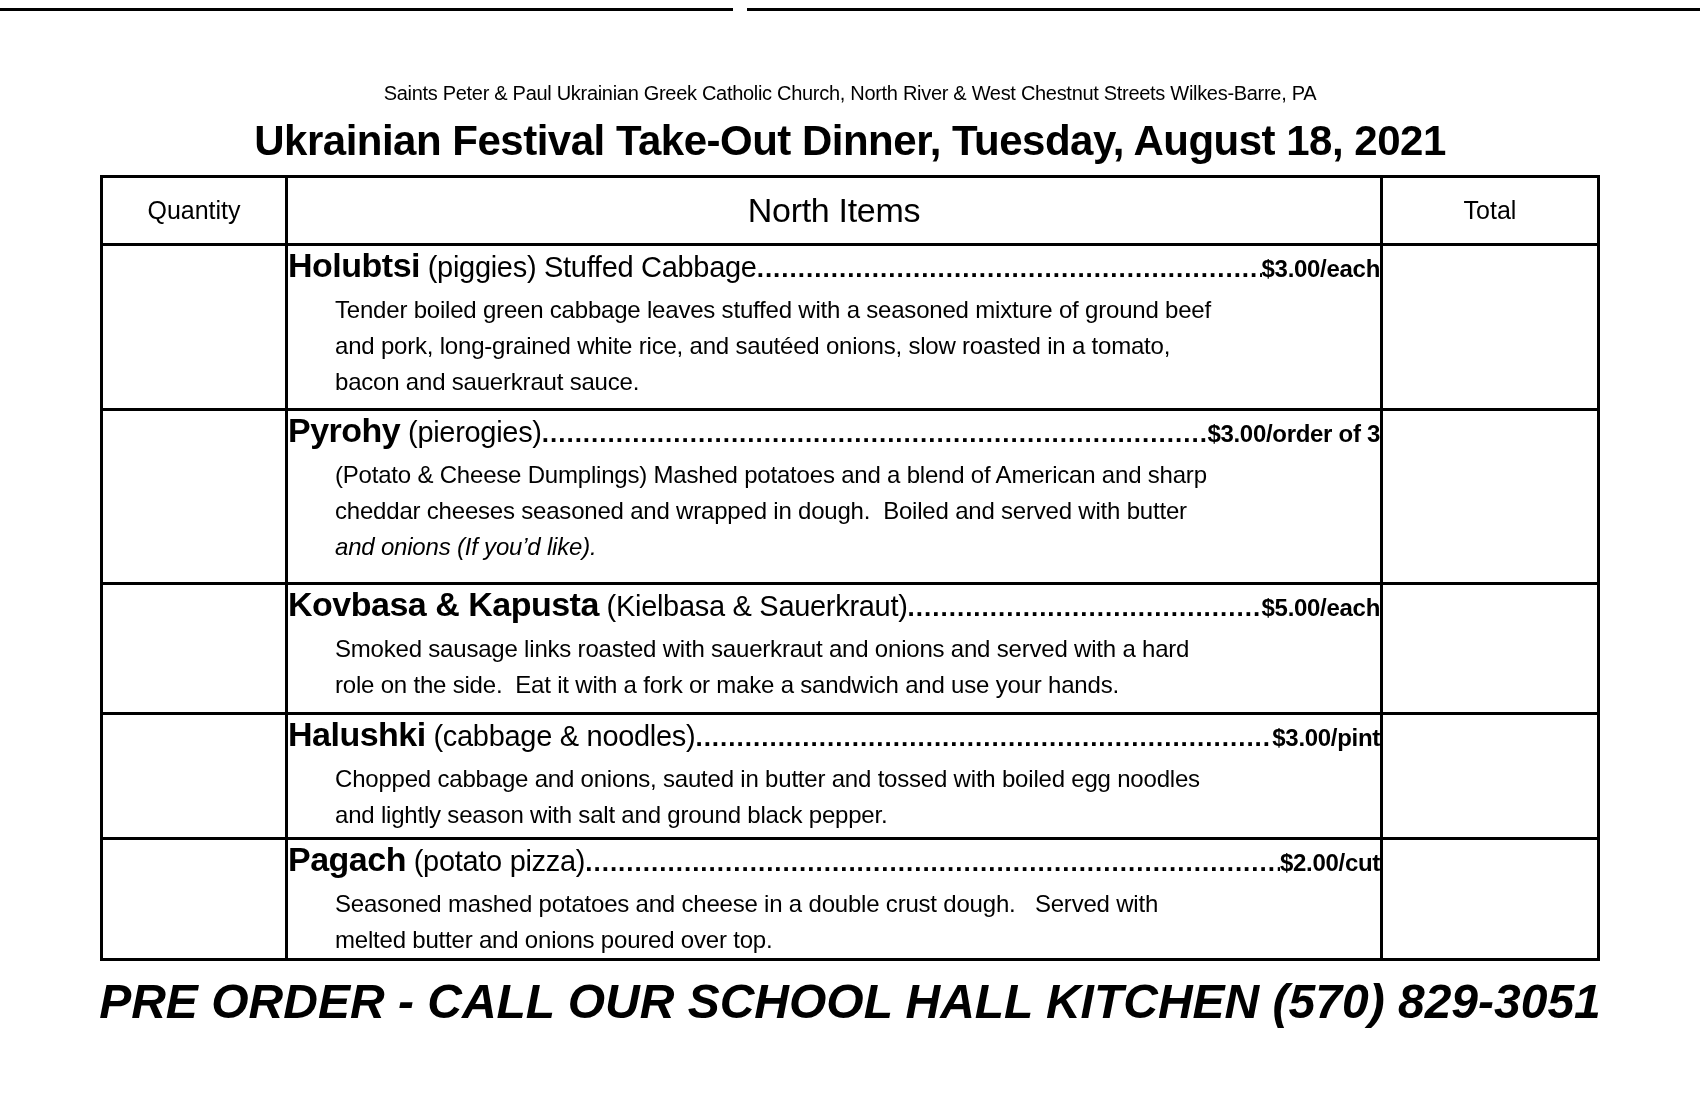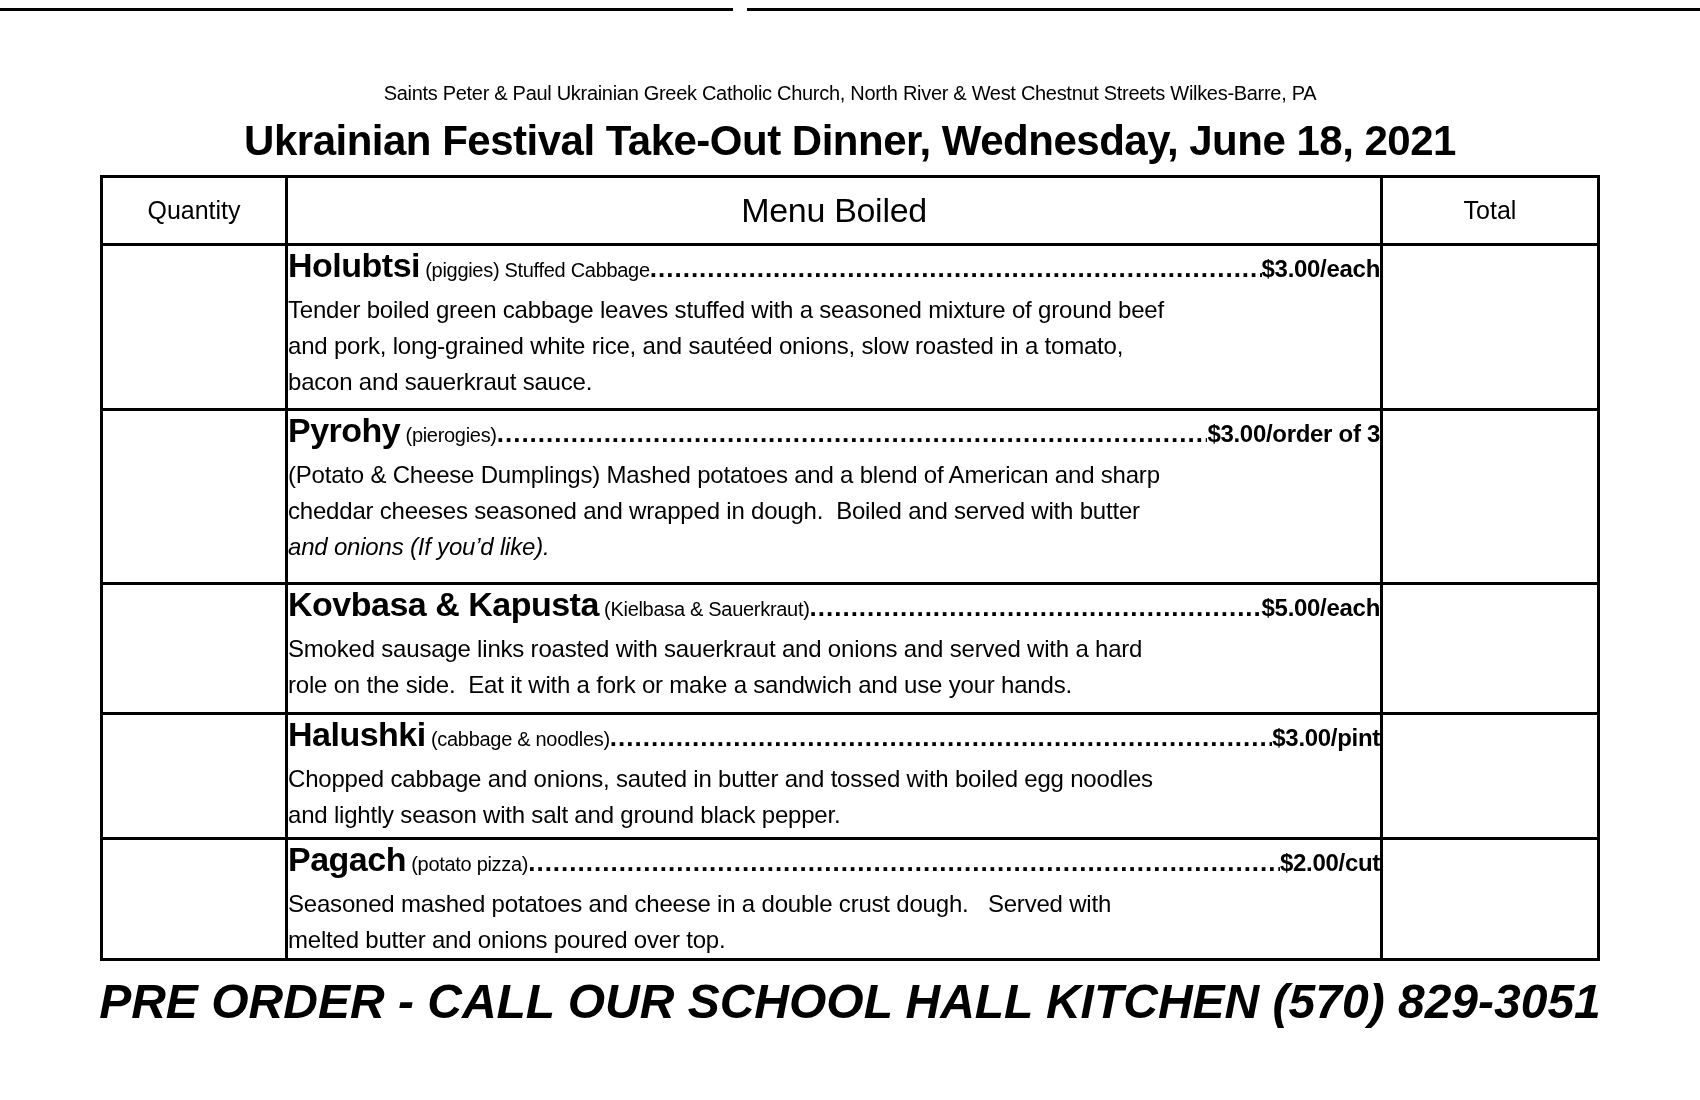--- a/index.html
+++ b/index.html
@@ -54,66 +54,67 @@
   th.total-h{font-size:25px;}
 
   td.menu-cell{padding:3px 15px 0 14px;}
 
   .item-title{
     display:flex;align-items:baseline;
     height:46px;
     white-space:pre;
   }
   .item-name{font-weight:bold;font-size:34px;letter-spacing:-0.5px;flex:0 0 auto;}
-  .item-sub{font-size:20px;letter-spacing:-0.3px;flex:0 0 auto;text-align:right;}
+  .item-sub{font-size:29px;letter-spacing:-0.3px;flex:0 0 auto;text-align:right;}
   .leader{
     flex:1 1 auto;
     overflow:hidden;
     font-size:26px;
     font-weight:bold;
     letter-spacing:1px;
     white-space:nowrap;
     min-width:0;
   }
   .item-price{font-weight:bold;font-size:24px;letter-spacing:-0.3px;flex:0 0 auto;}
 
   .desc-line{
     font-size:24px;line-height:36px;
     letter-spacing:-0.2px;
     white-space:pre;
+    padding-left:47px;
   }
   .desc-line.italic{font-style:italic;}
 
   .footer-note{
     position:absolute;top:980px;left:0;width:1700px;
     text-align:center;
     font-weight:bold;font-style:italic;
     font-size:48px;line-height:44px;
     white-space:pre;
   }
 </style>
 </head>
 <body>
 
 <div class="top-rule left"></div>
 <div class="top-rule right"></div>
 
 <div class="church-line">Saints Peter &amp; Paul Ukrainian Greek Catholic Church, North River &amp; West Chestnut Streets Wilkes-Barre, PA</div>
-<div class="doc-title">Ukrainian Festival Take-Out Dinner, Wednesday, June 18, 2021</div>
+<div class="doc-title">Ukrainian Festival Take-Out Dinner, Tuesday, August 18, 2021</div>
 
 <table class="order">
   <colgroup>
     <col class="c-qty">
       <col class="c-menu">
       <col class="c-total">
   </colgroup>
   <tbody>
       <tr class="head-row">
     <th class="qty-h">Quantity</th>
-    <th class="menu-h">Menu Boiled</th>
+    <th class="menu-h">North Items</th>
     <th class="total-h">Total</th>
   </tr>
 
   <tr style="height:165px">
     <td></td>
     <td class="menu-cell">
       <div class="item-title">
         <span class="item-name">Holubtsi</span><span class="item-sub"> (piggies) Stuffed Cabbage</span><span class="leader">................................................................................................................................................................................................</span><span class="item-price">$3.00/each</span>
       </div>
       <div class="desc-line">Tender boiled green cabbage leaves stuffed with a seasoned mixture of ground beef</div>

